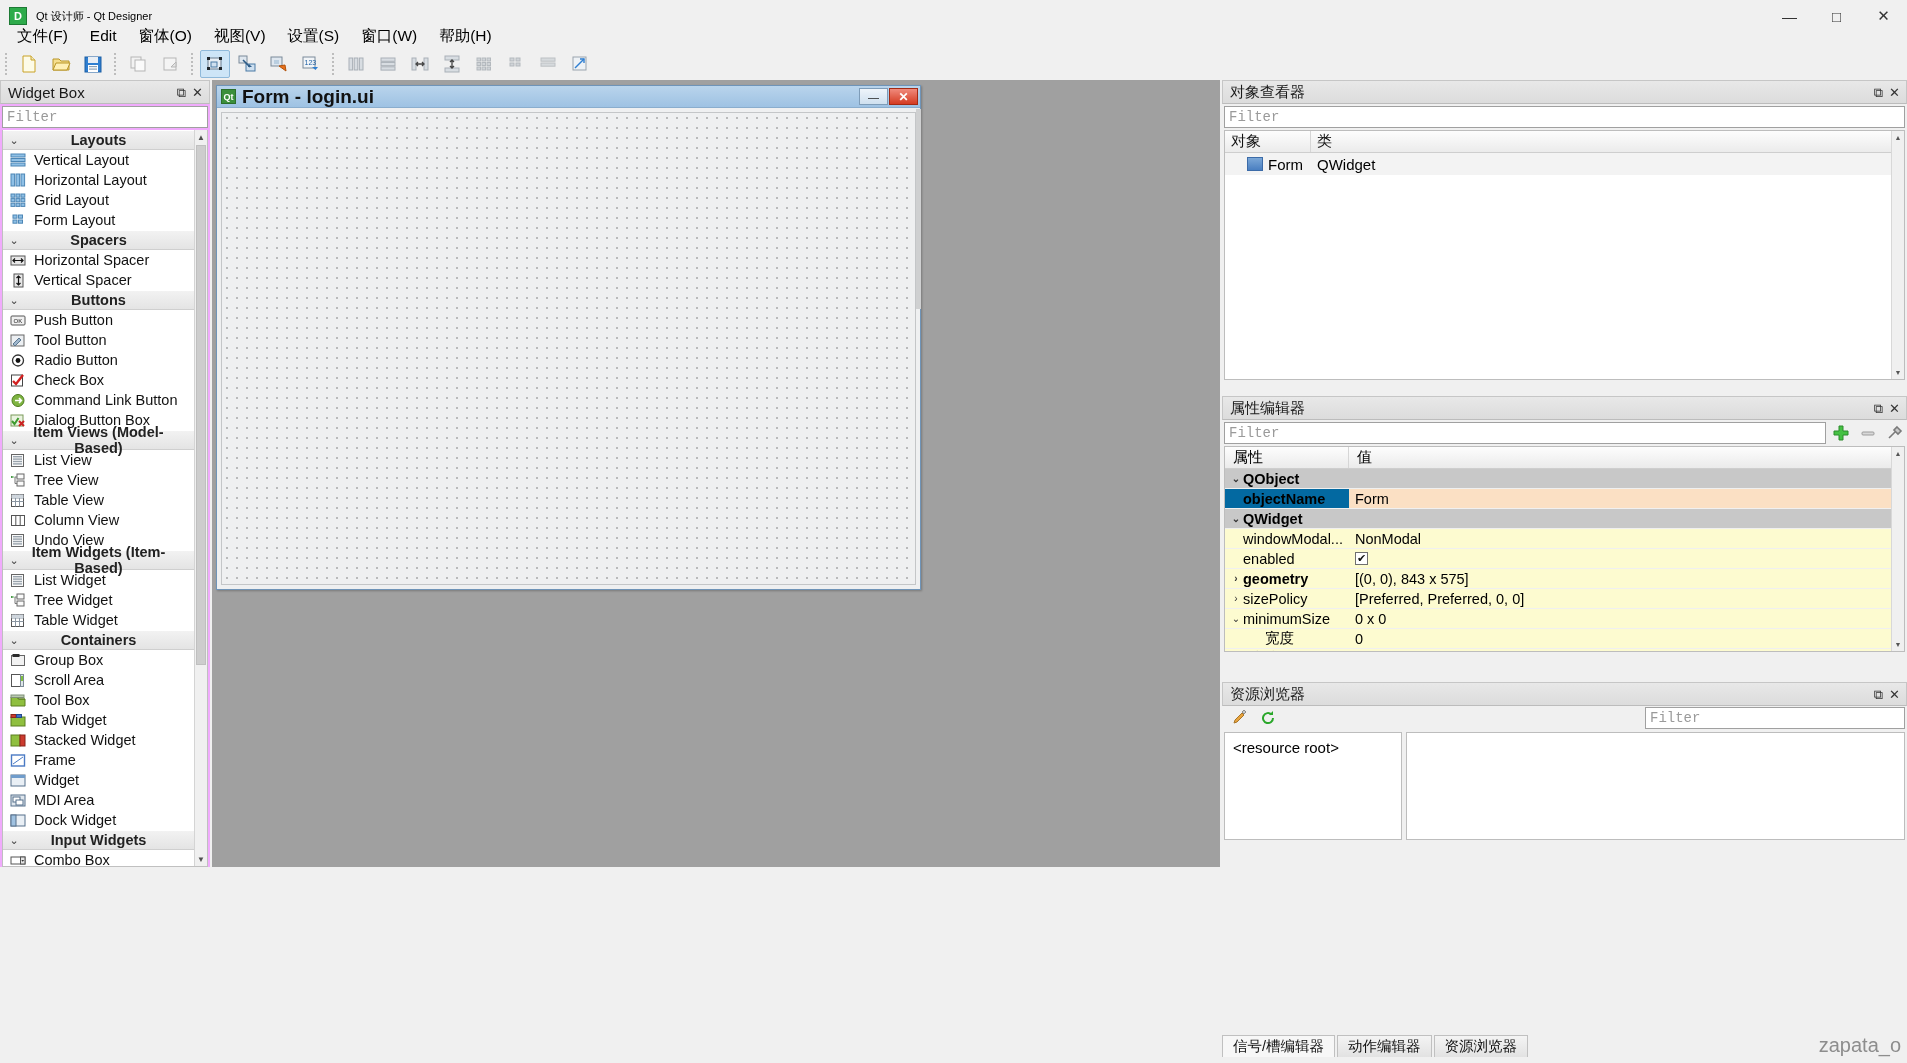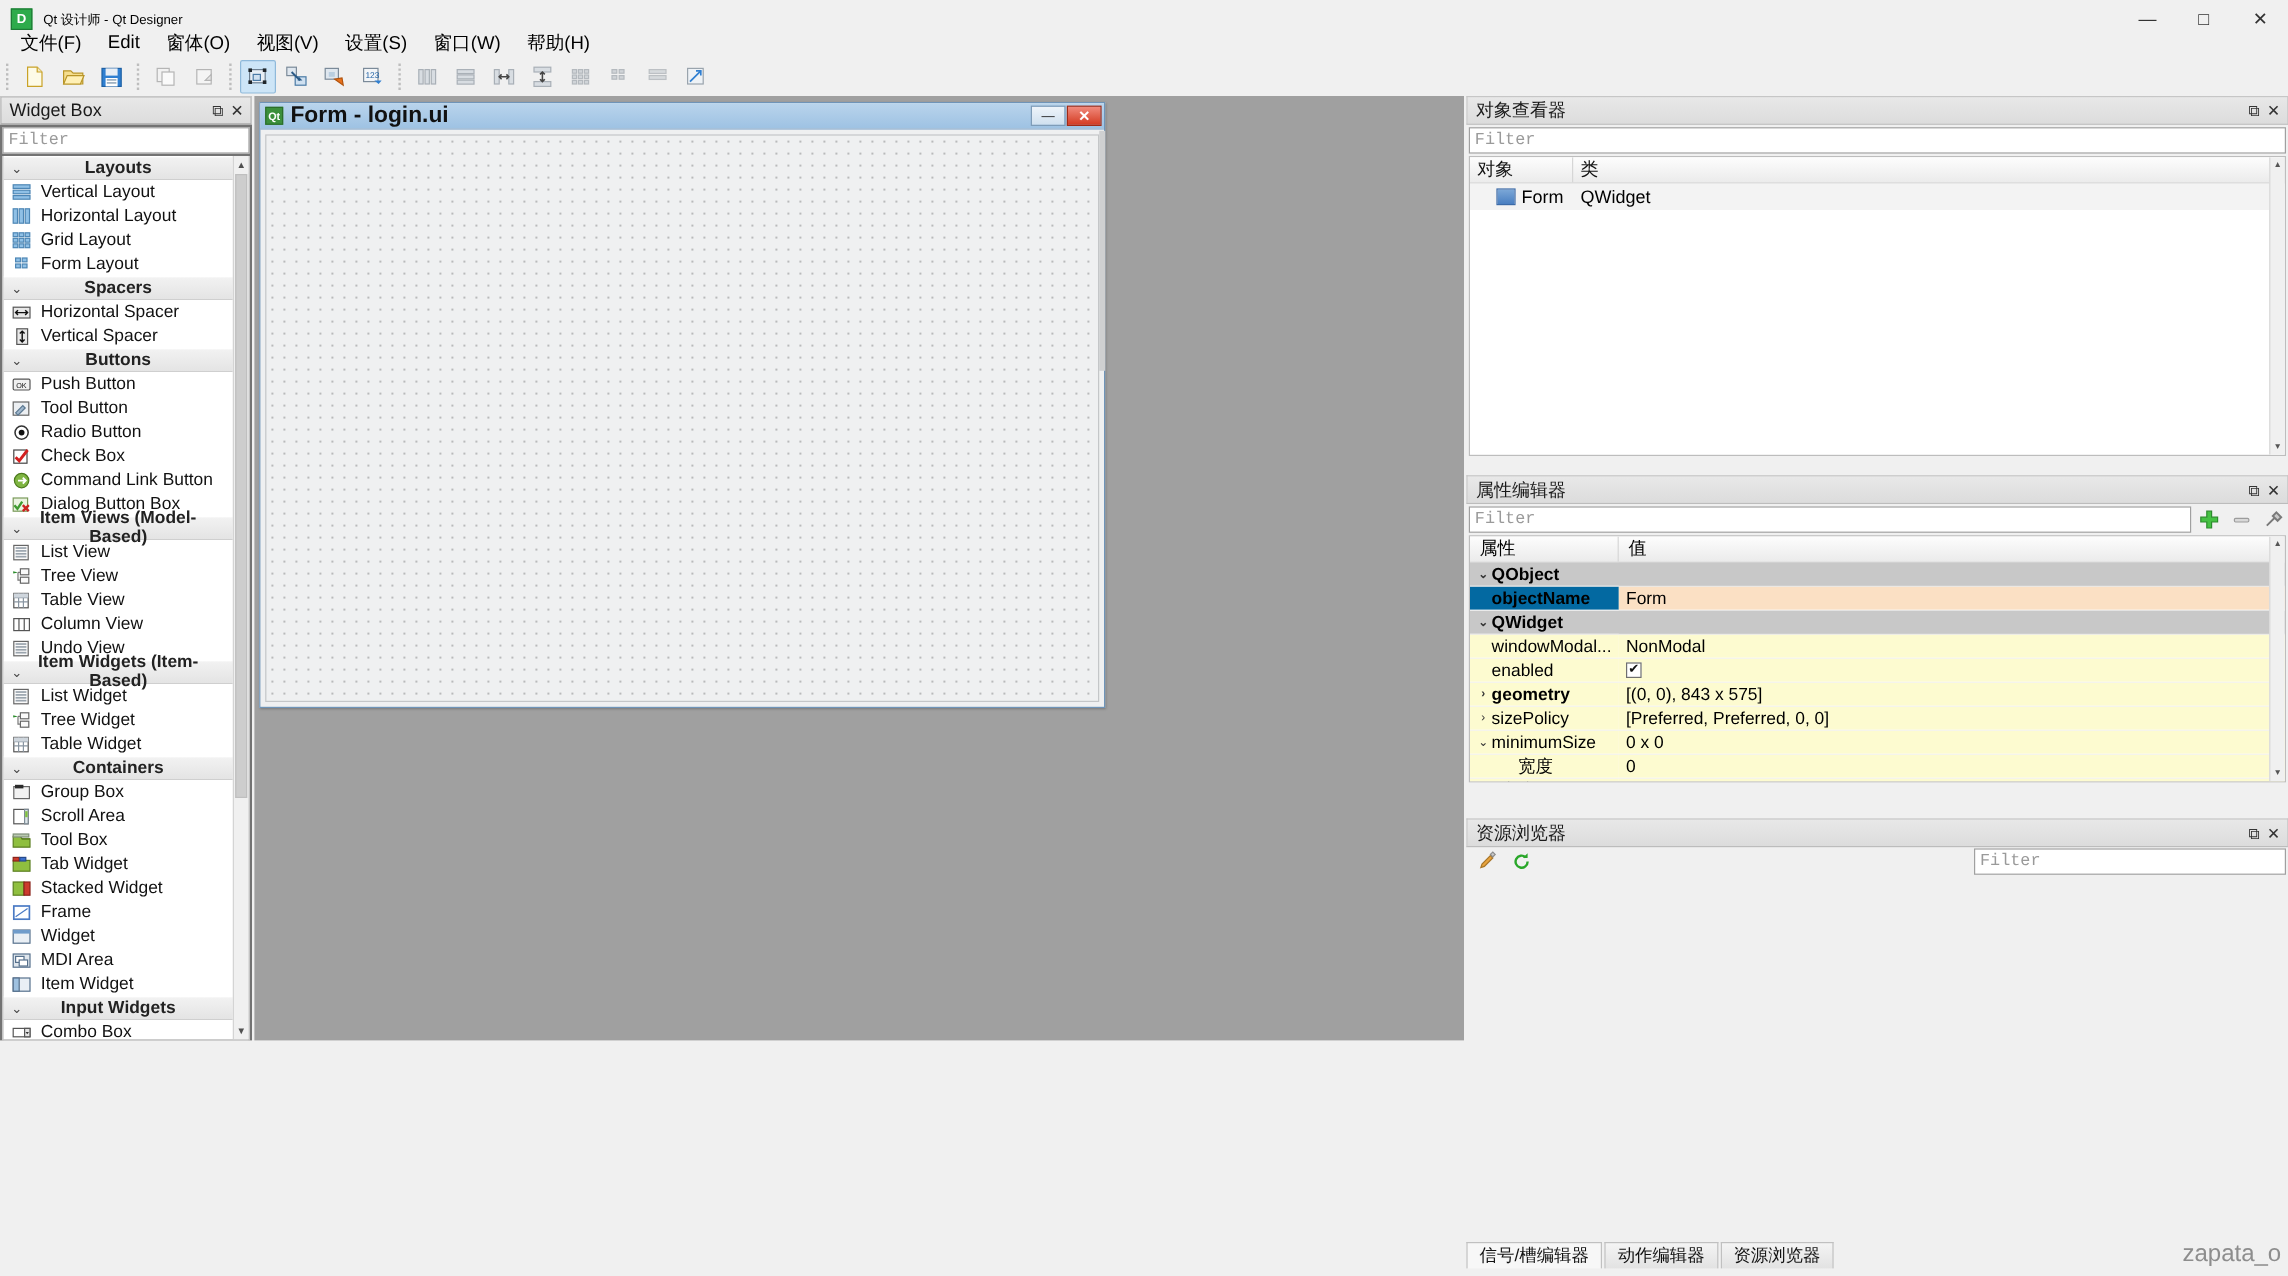--- a/index.html
+++ b/index.html
@@ -54,21 +54,21 @@
     width: 30px; height: 28px; margin: 0 1px;
     display: flex; align-items: center; justify-content: center;
     border: 1px solid transparent; border-radius: 2px;
   }
   .tb-btn.active { background: #cde5f7; border: 1px solid #8fb9da; }
   .tb-btn svg { display: block; }
 
   
   .widgetbox {
     position: absolute; left: 0; top: 80px; width: 210px; height: 787px;
-    background: #737373; display: flex; flex-direction: column;
+    background: #f0abfc; display: flex; flex-direction: column;
   }
   .dock-title {
     height: 24px; display: flex; align-items: center;
     background: linear-gradient(#e8e8e8, #dcdcdc);
     border: 1px solid #c6c6c6; border-bottom: 1px solid #bcbcbc;
     padding: 0 4px 0 7px; font-size: 15px; color: #1a1a1a;
   }
   .dock-title .sp { margin-left: auto; display: flex; gap: 6px; padding-right: 2px; }
   .dock-icon { font-size: 13px; color: #333; line-height: 1; }
   .filter-input {
@@ -735,21 +735,21 @@
             </span>
             <span>MDI Area</span>
           </div>
           <div class="wb-item">
             <span class="ico">
               <svg width="17" height="15" viewBox="0 0 17 15">
                 <rect x="1" y="2" width="14" height="11" fill="#e9eff5" stroke="#56708c"></rect>
                 <rect x="1" y="2" width="5" height="11" fill="#9fc1e0" stroke="#56708c"></rect>
               </svg>
             </span>
-            <span>Item Widget</span>
+            <span>Dock Widget</span>
           </div>
           <div class="wb-group">
             <span class="arrow">⌄</span>
             <span class="gtitle">Input Widgets</span>
           </div>
           <div class="wb-item">
             <span class="ico">
               <svg width="17" height="15" viewBox="0 0 17 15">
                 <rect x="1" y="4" width="14" height="7" fill="#fff" stroke="#555"></rect>
                 <path d="M11 6.5l2 2.5 2-2.5z" fill="#444"></path>
@@ -964,20 +964,26 @@
         <div class="pe-btn">
           <svg width="18" height="18" viewBox="0 0 18 18">
               <path d="M14 9a5 5 0 1 1-1.6-3.6" stroke="#2aa72a" stroke-width="2" fill="none"></path>
               <path d="M14 2v4h-4z" fill="#2aa72a"></path>
             </svg>
         </div>
         <div class="rb-filter" style="width:260px; margin-left:auto; margin-right:2px;">
           <span class="filter-ph">Filter</span>
         </div>
       </div>
+      <div class="rb-body">
+        <div class="rb-left">
+          <span>&lt;resource root&gt;</span>
+        </div>
+        <div class="rb-right"></div>
+      </div>
     </div>
   </div>
 
   <div class="bottom-tabs">
     <div class="btab active">信号/槽编辑器</div>
     <div class="btab">动作编辑器</div>
     <div class="btab">资源浏览器</div>
   </div>
   <div class="watermark">zapata_o</div>
 

